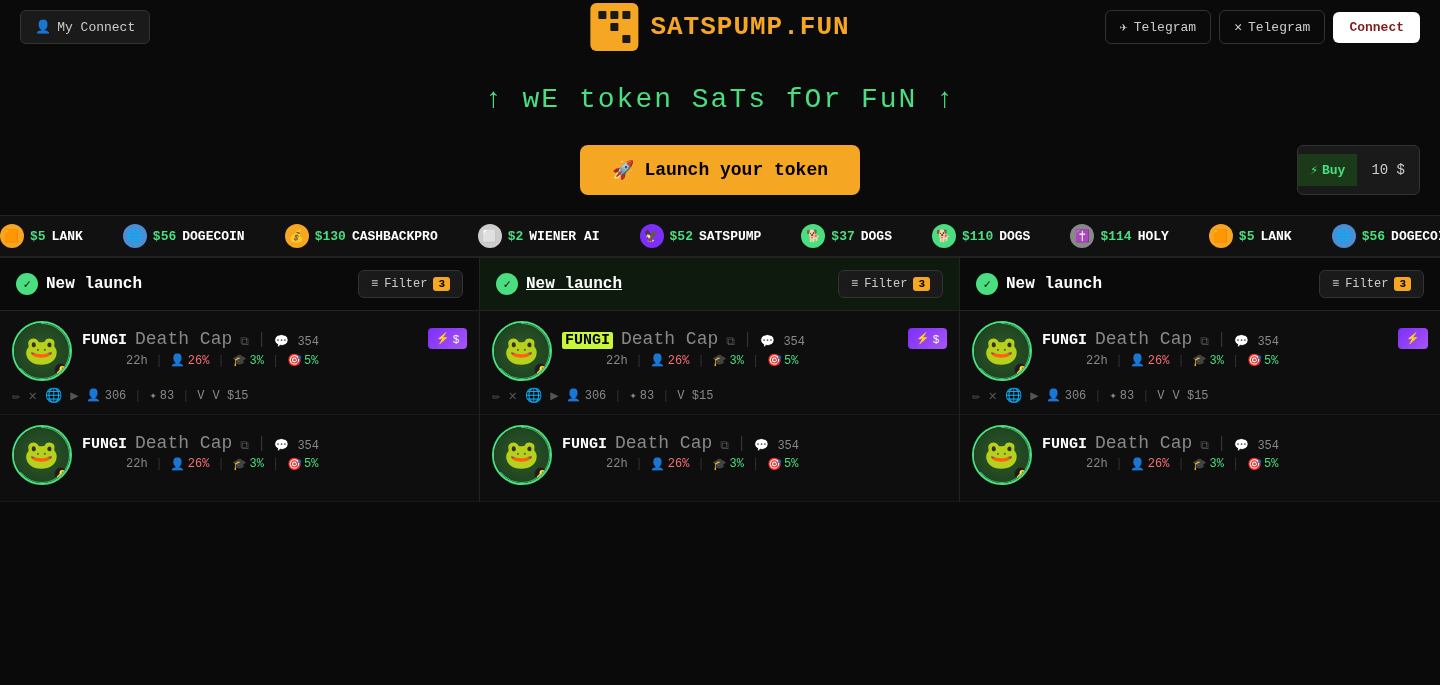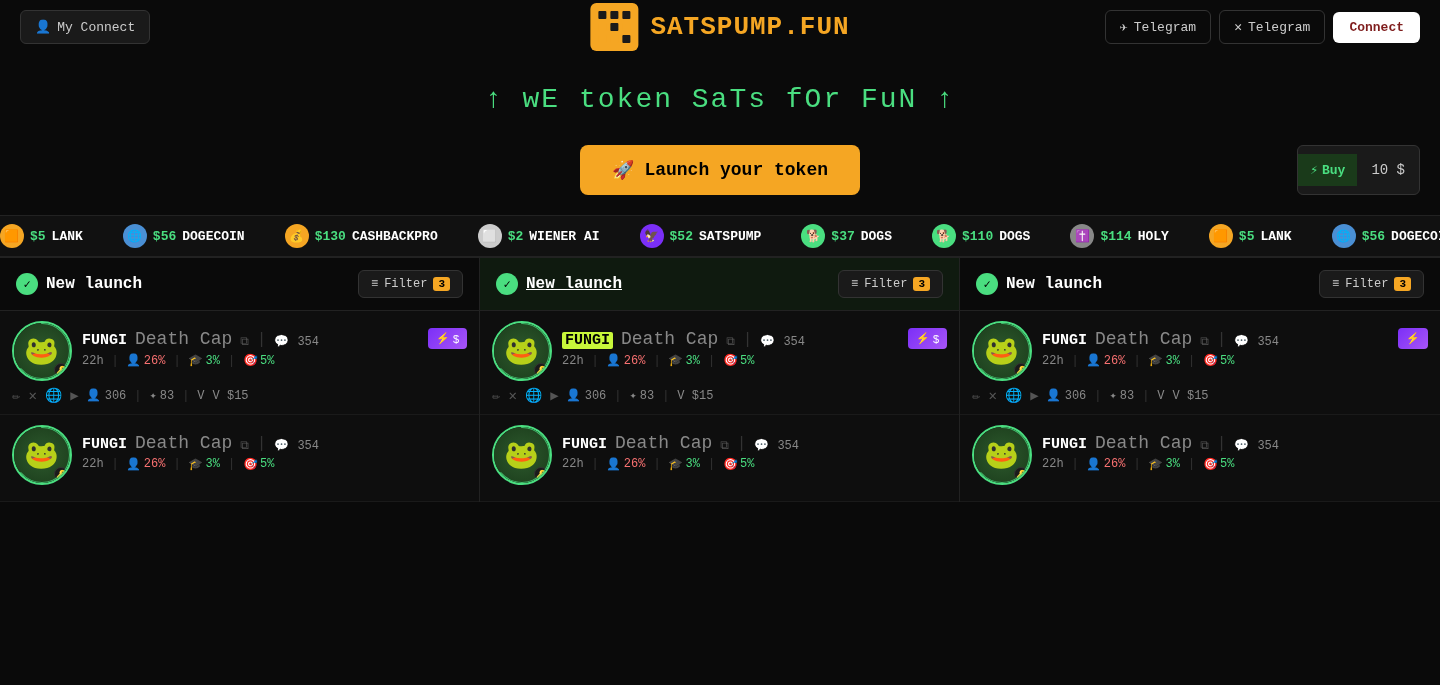--- a/index.html
+++ b/index.html
@@ -267,20 +267,21 @@
       cursor: pointer;
       font-size: 11px;
       display: flex; align-items: center; gap: 3px;
       margin-left: auto;
       white-space: nowrap;
     }
     .card-stats {
       display: flex; align-items: center; gap: 8px;
       font-size: 12px; color: #888;
       margin-bottom: 6px;
+      margin-left: 44px;
     }
     .stat-age { color: #888; }
     .stat-holders { color: #f87171; display: flex; align-items: center; gap: 2px; }
     .stat-dev { color: #4ade80; display: flex; align-items: center; gap: 2px; }
     .stat-snipers { color: #4ade80; display: flex; align-items: center; gap: 2px; }
     .stat-divider { color: #333; }
     .card-actions {
       display: flex; align-items: center; gap: 8px;
       font-size: 12px; color: #555;
     }

